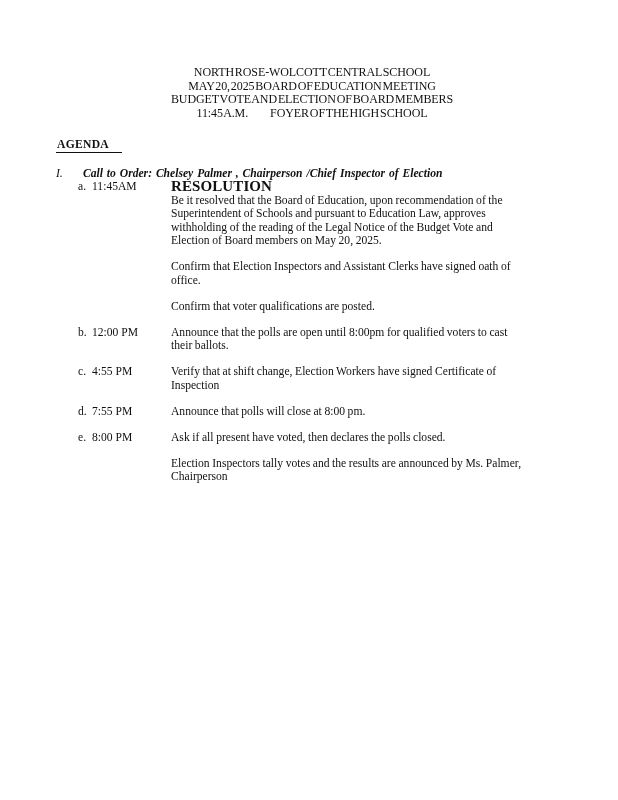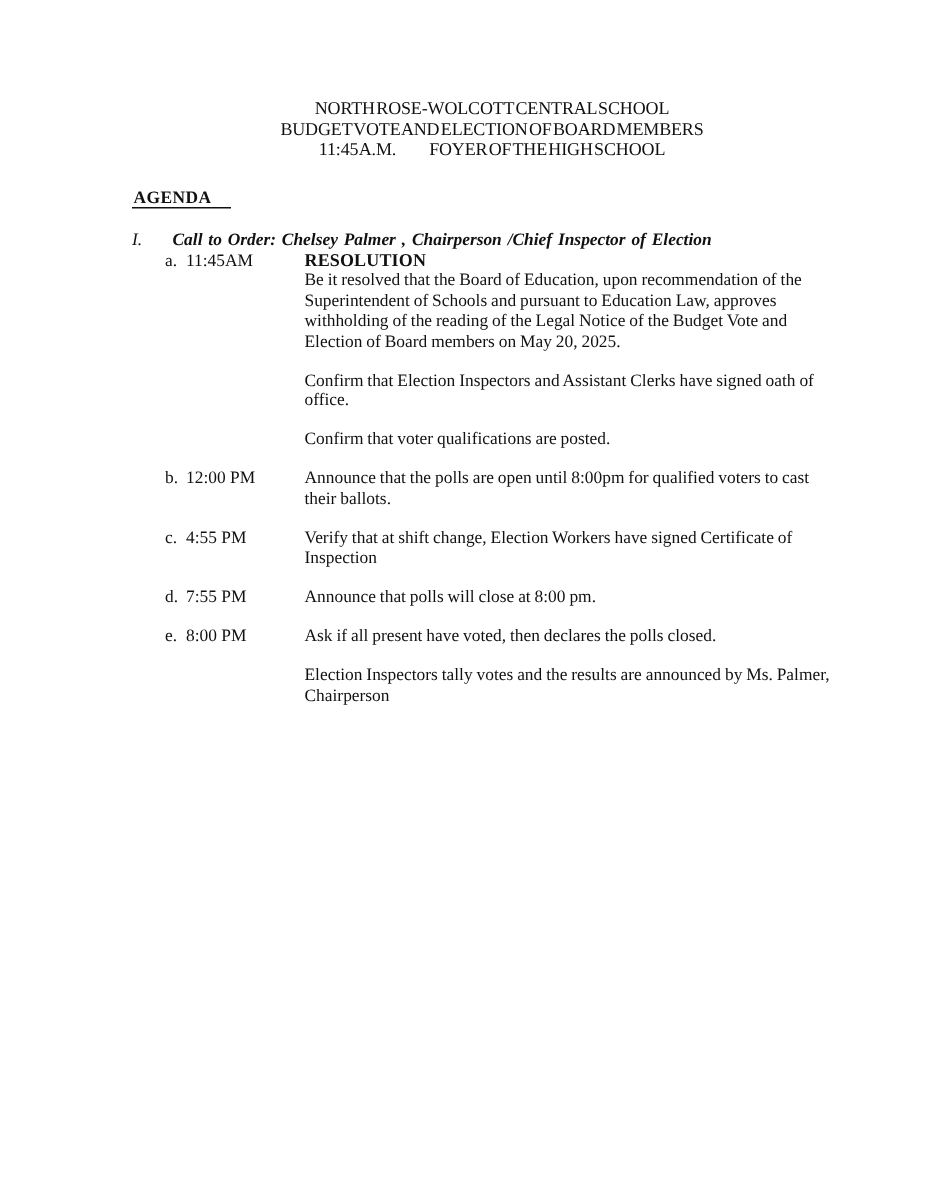--- a/index.html
+++ b/index.html
@@ -11,21 +11,21 @@
     width: 618px;
     height: 800px;
     overflow: hidden;
     font-family: "Liberation Serif", "DejaVu Serif", serif;
     color: #111111;
   }
   .doc {
     box-sizing: border-box;
     width: 618px;
     height: 800px;
-    padding: 66px 50px 0 88px;
+    padding: 66px 50px 0 56px;
     font-size: 11.6px;
     line-height: 13.5px;
   }
   
   .header {
     text-align: center;
     font-size: 12px;
     word-spacing: -2px;
     letter-spacing: -0.1px;
   }
@@ -78,31 +78,32 @@
     word-spacing: -0.3px;
   }
   .para { white-space: pre-line; }
   .gap { margin-top: 12.5px; }
   .u {
     text-decoration: underline;
     word-spacing: 1.5px;
   }
   .res-label {
     font-weight: bold;
-    font-size: 12px;
+    font-size: 15px;
     letter-spacing: 0.1px;
   }
 </style>
 </head>
 <body>
 
 <div class="doc">
 
   <div class="header">
     <div class="hline">NORTH ROSE-WOLCOTT CENTRAL SCHOOL</div>
+    <div class="hline">MAY 20, 2025 BOARD OF EDUCATION MEETING</div>
     <div class="hline">BUDGET VOTE AND ELECTION OF BOARD MEMBERS</div>
     <div class="hline">
       <span class="time-span">11:45 A.M.</span><span>FOYER OF THE HIGH SCHOOL</span>
     </div>
   </div>
 
   <div class="agenda-row">
     <span class="agenda">AGENDA</span>
   </div>
 

